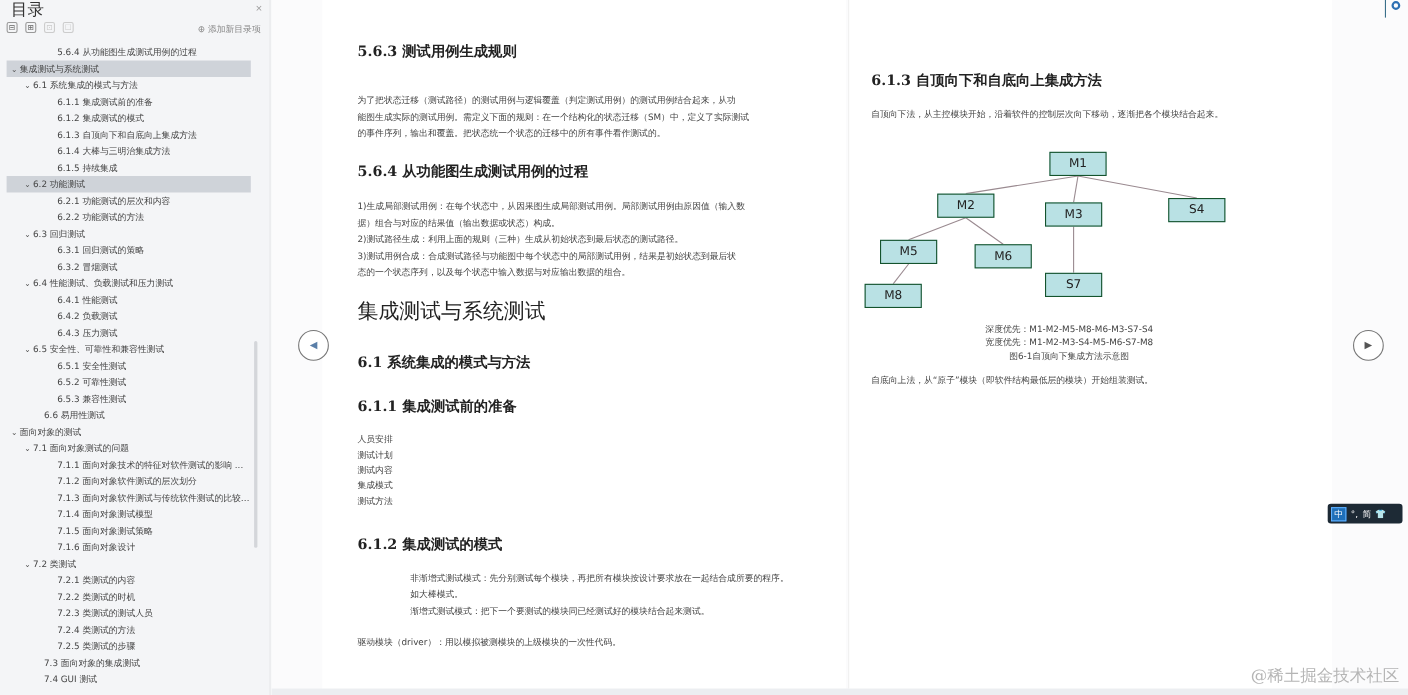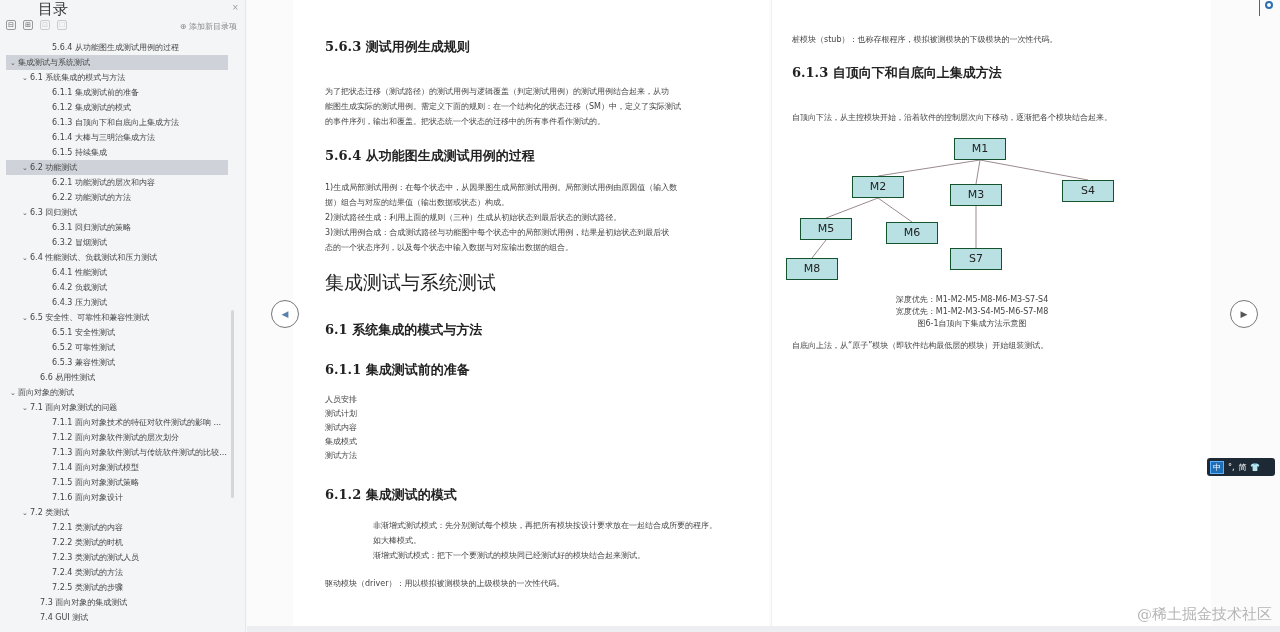--- a/index.html
+++ b/index.html
@@ -1,21 +1,21 @@
 <!DOCTYPE html>
 <html><head>
 <meta charset="utf-8">
 <style>
   * { box-sizing: border-box; margin: 0; padding: 0; }
   html, body { width: 1280px; height: 632px; overflow: hidden; background: #f7f8fa; font-family: "DejaVu Sans", "Liberation Sans", sans-serif; color: #222; }
   .app { position: relative; width: 1280px; height: 632px; }
 
   
   .sidebar { position: absolute; left: 0; top: 0; width: 246px; height: 632px; background: #f4f5f7; border-right: 1px solid #e6e7ea; }
-  .sb-title { position: absolute; left: 10px; top: 0px; font-size: 15px; color: #333; margin-left: 28px; }
+  .sb-title { position: absolute; left: 10px; top: 0px; font-size: 15px; color: #333; }
   .sb-close { position: absolute; left: 232px; top: 3px; font-size: 8px; color: #999; }
   .sb-tools { position: absolute; left: 6px; top: 20px; display: flex; gap: 7px; }
   .sb-tool { width: 10px; height: 10px; border: 1px solid #999; border-radius: 2px; font-size: 7px; line-height: 8px; text-align: center; color: #666; }
   .sb-tool.dim { border-color: #ccc; color: #ccc; }
   .sb-action { position: absolute; right: 8px; top: 21px; font-size: 8px; color: #888; }
   .toc { position: absolute; left: 6px; top: 40px; width: 222px; }
   .toc-item { height: 15px; line-height: 15px; font-size: 8px; color: #444; white-space: nowrap; overflow: hidden; text-overflow: ellipsis; position: relative; }
   .toc-item.active { background: #cfd3d9; }
   .toc-item .chev { display: inline-block; width: 8px; font-size: 7px; color: #555; }
   .lv1 { padding-left: 4px; }
@@ -138,23 +138,22 @@
       <div class="h3" style="left:32px;top:486px;">6.1.2 集成测试的模式</div>
       <div class="p" style="left:32px;top:518px;margin-left:48px;">
         <div>非渐增式测试模式：先分别测试每个模块，再把所有模块按设计要求放在一起结合成所要的程序。</div>
         <div>如大棒模式。</div>
         <div>渐增式测试模式：把下一个要测试的模块同已经测试好的模块结合起来测试。</div>
       </div>
       <div class="p" style="left:32px;top:576px;">驱动模块（driver）：用以模拟被测模块的上级模块的一次性代码。</div>
     </section>
 
     <section class="page page-right">
-      <div class="p" style="left:20px;top:32px;">桩模块（stub）：也称存根程序，模拟被测模块的下级模块的一次性代码。</div>
       <div class="h3" style="left:20px;top:64px;">6.1.3 自顶向下和自底向上集成方法</div>
-      <div class="p" style="left:20px;top:110px;">自顶向下法，从主控模块开始，沿着软件的控制层次向下移动，逐渐把各个模块结合起来。</div>
+      <div class="p" style="left:20px;top:96px;">自顶向下法，从主控模块开始，沿着软件的控制层次向下移动，逐渐把各个模块结合起来。</div>
 
       <div class="diagram" id="diagram">
         <svg id="diagram-edges" width="360" height="160" style="position:absolute;left:0;top:0;">
             <line x1="194" y1="30" x2="92" y2="46" stroke="#9a8a90" stroke-width="1"></line>
             <line x1="194" y1="30" x2="190" y2="54" stroke="#9a8a90" stroke-width="1"></line>
             <line x1="194" y1="30" x2="302" y2="50" stroke="#9a8a90" stroke-width="1"></line>
             <line x1="92" y1="68" x2="40" y2="88" stroke="#9a8a90" stroke-width="1"></line>
             <line x1="92" y1="68" x2="126" y2="92" stroke="#9a8a90" stroke-width="1"></line>
             <line x1="190" y1="76" x2="190" y2="118" stroke="#9a8a90" stroke-width="1"></line>
             <line x1="40" y1="110" x2="26" y2="128" stroke="#9a8a90" stroke-width="1"></line>

